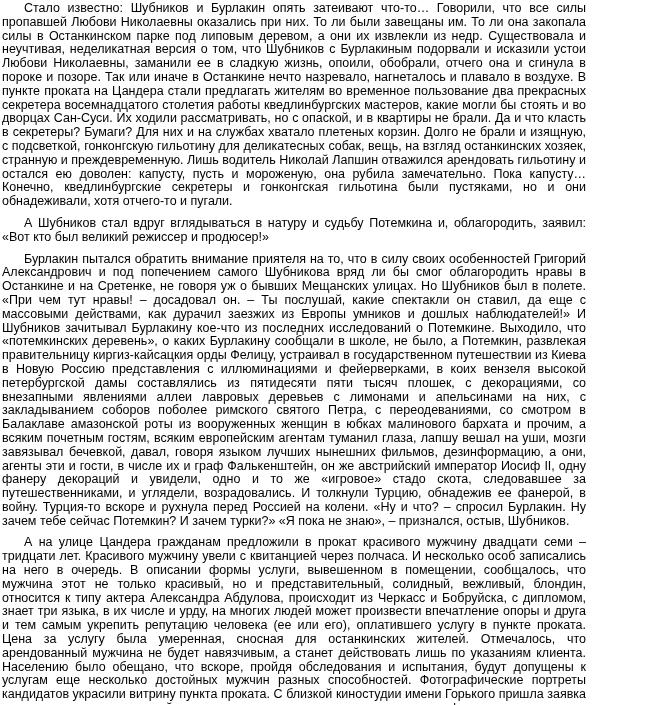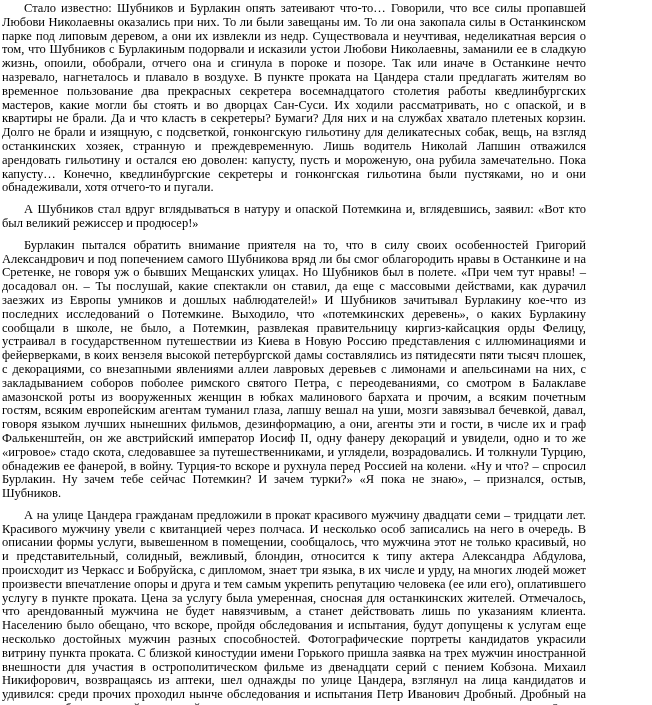--- a/index.html
+++ b/index.html
@@ -12,32 +12,32 @@
     height: 705px;
     overflow: hidden;
   }
   .page {
     box-sizing: border-box;
     width: 588px;
     height: 705px;
     padding: 2px 2px 0 2px;
     background: #ffffff;
     color: #000000;
-    font-family: Liberation Serif, serif;
+    font-family: Liberation Sans, sans-serif;
     font-size: 12.5px;
     line-height: 13.8px;
     text-align: justify;
     word-spacing: normal;
   }
   .page p {
     margin: 0 0 8px 0;
     text-indent: 22px;
   }
 </style>
 </head>
 <body>
 
 <main class="page">
   <p>Стало известно: Шубников и Бурлакин опять затеивают что-то… Говорили, что все силы пропавшей Любови Николаевны оказались при них. То ли были завещаны им. То ли она закопала силы в Останкинском парке под липовым деревом, а они их извлекли из недр. Существовала и неучтивая, неделикатная версия о том, что Шубников с Бурлакиным подорвали и исказили устои Любови Николаевны, заманили ее в сладкую жизнь, опоили, обобрали, отчего она и сгинула в пороке и позоре. Так или иначе в Останкине нечто назревало, нагнеталось и плавало в воздухе. В пункте проката на Цандера стали предлагать жителям во временное пользование два прекрасных секретера восемнадцатого столетия работы кведлинбургских мастеров, какие могли бы стоять и во дворцах Сан-Суси. Их ходили рассматривать, но с опаской, и в квартиры не брали. Да и что класть в секретеры? Бумаги? Для них и на службах хватало плетеных корзин. Долго не брали и изящную, с подсветкой, гонконгскую гильотину для деликатесных собак, вещь, на взгляд останкинских хозяек, странную и преждевременную. Лишь водитель Николай Лапшин отважился арендовать гильотину и остался ею доволен: капусту, пусть и мороженую, она рубила замечательно. Пока капусту… Конечно, кведлинбургские секретеры и гонконгская гильотина были пустяками, но и они обнадеживали, хотя отчего-то и пугали.</p>
-  <p>А Шубников стал вдруг вглядываться в натуру и опаской Потемкина и, вглядевшись, заявил: «Вот кто был великий режиссер и продюсер!»</p>
+  <p>А Шубников стал вдруг вглядываться в натуру и судьбу Потемкина и, облагородить, заявил: «Вот кто был великий режиссер и продюсер!»</p>
   <p>Бурлакин пытался обратить внимание приятеля на то, что в силу своих особенностей Григорий Александрович и под попечением самого Шубникова вряд ли бы смог облагородить нравы в Останкине и на Сретенке, не говоря уж о бывших Мещанских улицах. Но Шубников был в полете. «При чем тут нравы! – досадовал он. – Ты послушай, какие спектакли он ставил, да еще с массовыми действами, как дурачил заезжих из Европы умников и дошлых наблюдателей!» И Шубников зачитывал Бурлакину кое-что из последних исследований о Потемкине. Выходило, что «потемкинских деревень», о каких Бурлакину сообщали в школе, не было, а Потемкин, развлекая правительницу киргиз-кайсацкия орды Фелицу, устраивал в государственном путешествии из Киева в Новую Россию представления с иллюминациями и фейерверками, в коих вензеля высокой петербургской дамы составлялись из пятидесяти пяти тысяч плошек, с декорациями, со внезапными явлениями аллеи лавровых деревьев с лимонами и апельсинами на них, с закладыванием соборов поболее римского святого Петра, с переодеваниями, со смотром в Балаклаве амазонской роты из вооруженных женщин в юбках малинового бархата и прочим, а всяким почетным гостям, всяким европейским агентам туманил глаза, лапшу вешал на уши, мозги завязывал бечевкой, давал, говоря языком лучших нынешних фильмов, дезинформацию, а они, агенты эти и гости, в числе их и граф Фалькенштейн, он же австрийский император Иосиф II, одну фанеру декораций и увидели, одно и то же «игровое» стадо скота, следовавшее за путешественниками, и углядели, возрадовались. И толкнули Турцию, обнадежив ее фанерой, в войну. Турция-то вскоре и рухнула перед Россией на колени. «Ну и что? – спросил Бурлакин. Ну зачем тебе сейчас Потемкин? И зачем турки?» «Я пока не знаю», – признался, остыв, Шубников.</p>
   <p>А на улице Цандера гражданам предложили в прокат красивого мужчину двадцати семи – тридцати лет. Красивого мужчину увели с квитанцией через полчаса. И несколько особ записались на него в очередь. В описании формы услуги, вывешенном в помещении, сообщалось, что мужчина этот не только красивый, но и представительный, солидный, вежливый, блондин, относится к типу актера Александра Абдулова, происходит из Черкасс и Бобруйска, с дипломом, знает три языка, в их числе и урду, на многих людей может произвести впечатление опоры и друга и тем самым укрепить репутацию человека (ее или его), оплатившего услугу в пункте проката. Цена за услугу была умеренная, сносная для останкинских жителей. Отмечалось, что арендованный мужчина не будет навязчивым, а станет действовать лишь по указаниям клиента. Населению было обещано, что вскоре, пройдя обследования и испытания, будут допущены к услугам еще несколько достойных мужчин разных способностей. Фотографические портреты кандидатов украсили витрину пункта проката. С близкой киностудии имени Горького пришла заявка на трех мужчин иностранной внешности для участия в острополитическом фильме из двенадцати серий с пением Кобзона. Михаил Никифорович, возвращаясь из аптеки, шел однажды по улице Цандера, взглянул на лица кандидатов и удивился: среди прочих проходил нынче обследования и испытания Петр Иванович Дробный. Дробный на самом деле был красивый, вежливый мужчина и с дипломом, но с чего он вдруг надумал идти в прокат?</p>
 </main>
 
 </body></html>

